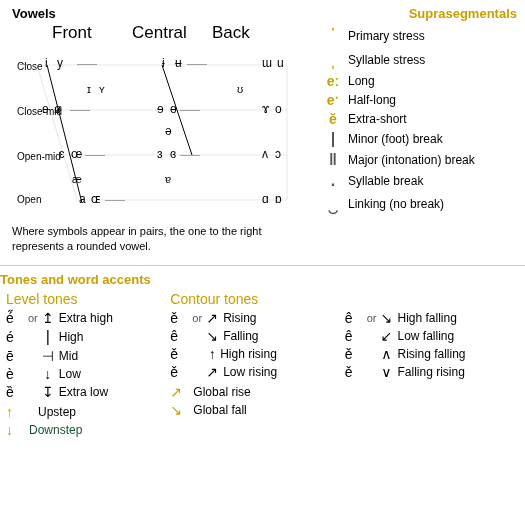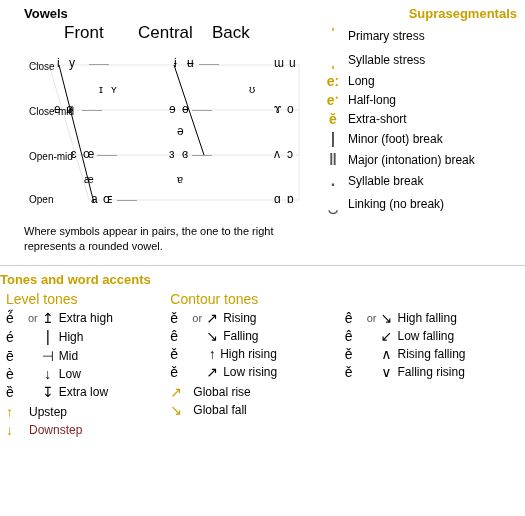--- a/index.html
+++ b/index.html
@@ -10,21 +10,21 @@
       width: 525px;
       min-height: 516px;
       overflow: hidden;
     }
     .main-container {
       display: flex;
       width: 525px;
     }
     .left-panel {
       width: 310px;
-      padding: 6px 24px;
+      padding: 6px 12px;
     }
     .right-panel {
       width: 215px;
       padding: 6px 8px;
     }
     
     .section-title {
       font-weight: bold;
       font-size: 13px;
       margin-bottom: 2px;
@@ -263,25 +263,25 @@
       </div>
       <div class="tone-row">
         <span style="font-size:14px;width:20px;">ȅ</span>
         <span style="font-size:11px;color:#555;margin:0 2px;visibility:hidden;">or</span>
         <span style="font-size:14px;width:16px;text-align:center;">↧</span>
         <span style="margin-left:3px;">Extra low</span>
       </div>
 
       <div class="tone-row" style="margin-top:4px;">
         <span style="font-size:14px;color:#c8a000;width:20px;">↑</span>
-        <span style="margin-left:3px;text-align:right;">Upstep</span>
+        <span style="margin-left:12px;text-align:right;">Upstep</span>
       </div>
       <div class="tone-row">
         <span style="font-size:14px;color:#c8a000;width:20px;">↓</span>
-        <span style="margin-left:3px;color:#7f1d1d;">Downstep</span>
+        <span style="margin-left:3px;color:#14532d;">Downstep</span>
       </div>
     </div>
 
     <div style="width:175px;">
       <div class="tones-sub-title">Contour tones</div>
 
       <div class="tone-row">
         <span style="font-size:14px;width:20px;">ě</span>
         <span style="font-size:11px;color:#555;margin:0 2px;">or</span>
         <span style="font-size:14px;width:16px;text-align:center;">↗</span>

